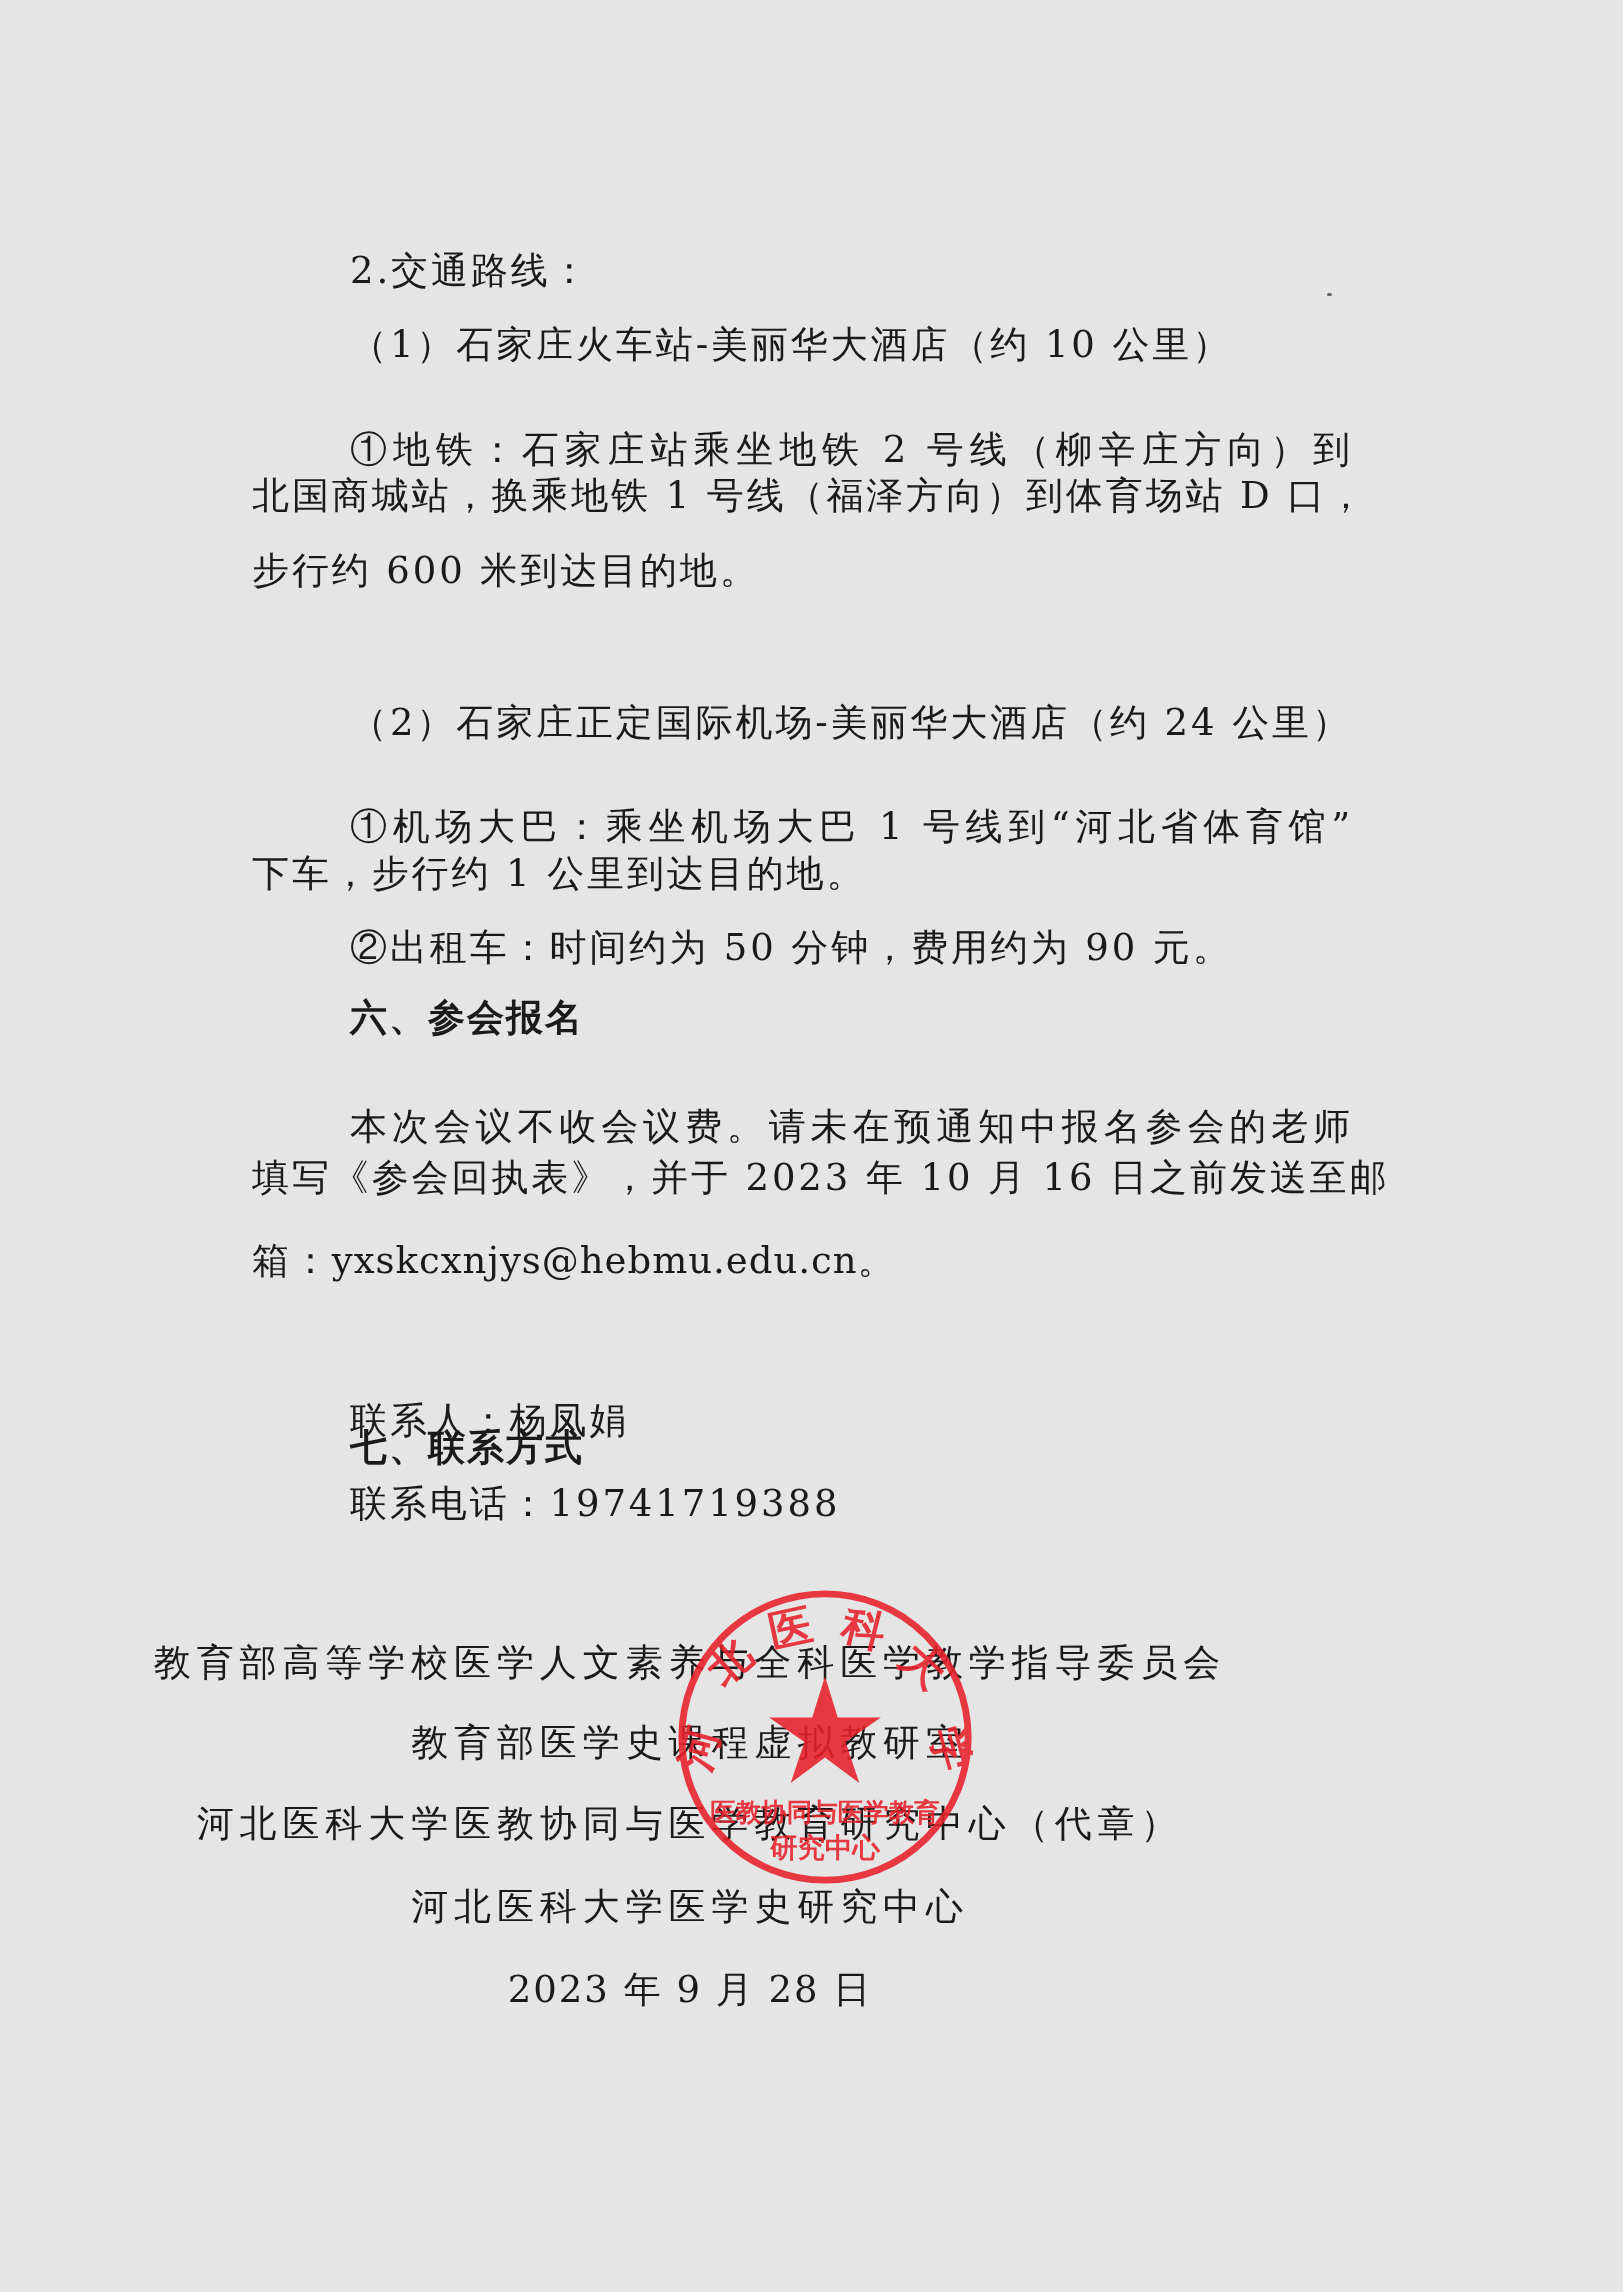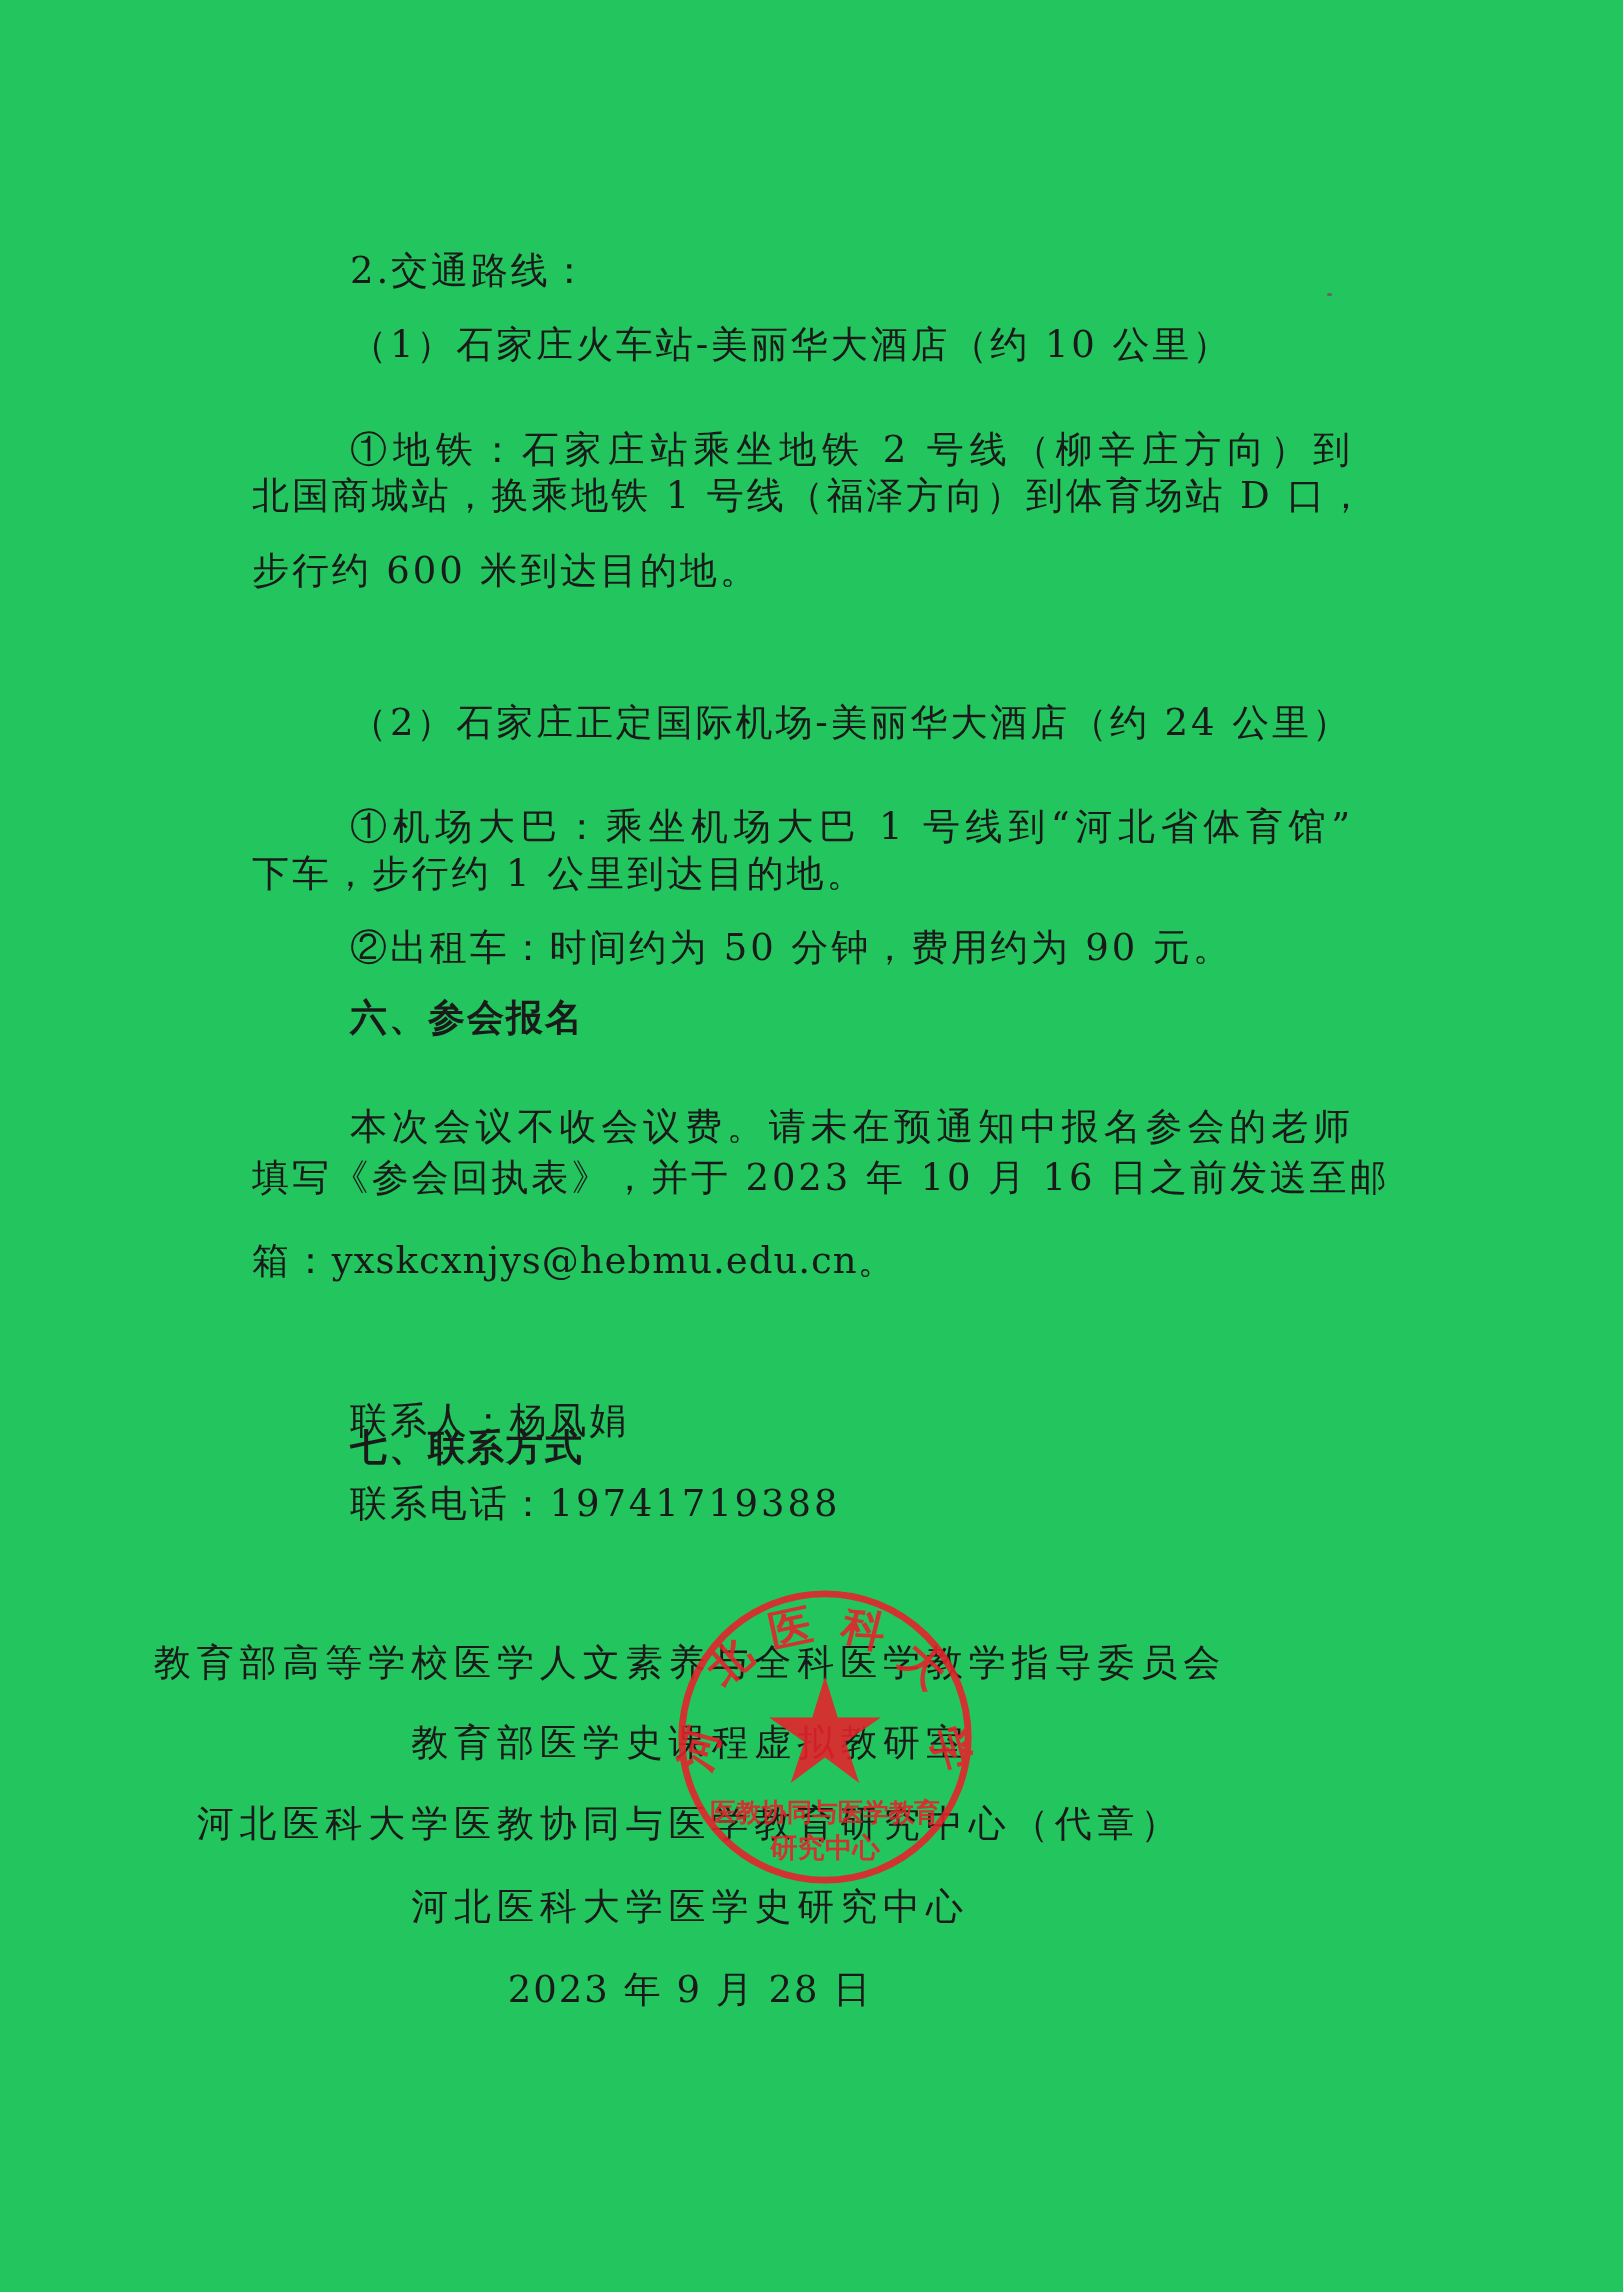--- a/index.html
+++ b/index.html
@@ -1,17 +1,17 @@
 <!DOCTYPE html>
 <html><head>
 <meta charset="utf-8">
 <style>
   html, body { margin: 0; padding: 0; background: #ffffff; }
   body { width: 1623px; height: 2293px; position: relative; overflow: hidden; }
-  .page { position: absolute; left: 0; top: 0; width: 1623px; height: 2293px; background: #22c55e; }
+  .page { position: absolute; left: 0; top: 0; width: 1623px; height: 2293px; background: #e5e5e5; }
   .line {
     position: absolute;
     font-family: "DejaVu Serif", "Liberation Serif", serif;
     font-size: 37px;
     color: #1a1a1a;
     white-space: nowrap;
     line-height: 47px;
     letter-spacing: 2.9px;
   }
   .indent { left: 350px; }

